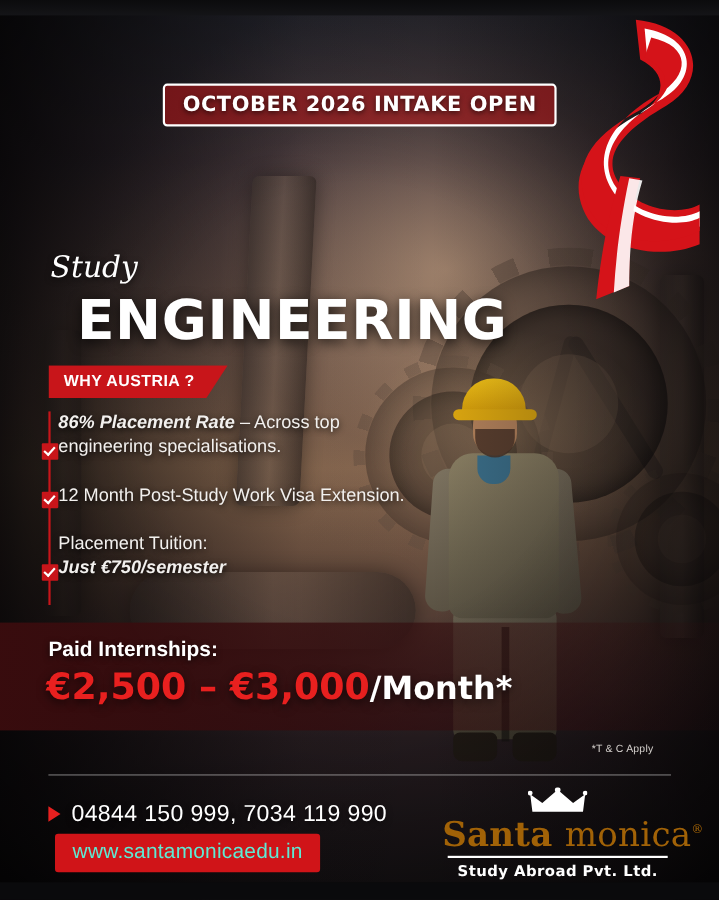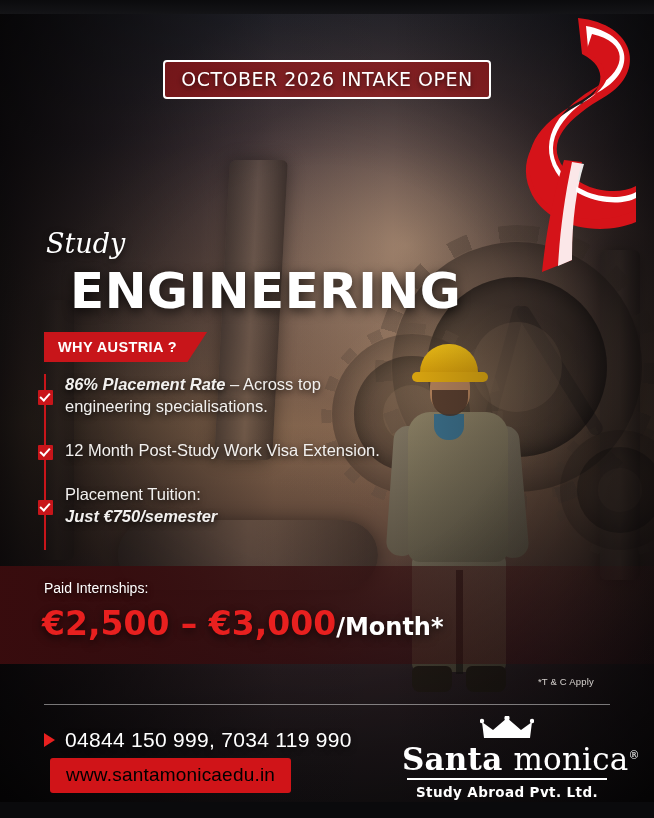--- a/index.html
+++ b/index.html
@@ -179,27 +179,27 @@
     letter-spacing: 1px;
     line-height: 0.95;
     color: #e8201f;
     -webkit-text-stroke: 2px #ffffff;
     text-shadow: 0 4px 14px rgba(0,0,0,0.55);
     margin: 0;
     padding-left: 14px;
   }
   .intake-badge {
     display: inline-block;
-    margin-top: 12px;
+    margin-top: 28px;
     padding: 6px 16px 7px;
     border: 2px solid #ffffff;
     border-radius: 4px;
     color: #ffffff;
     font-family: "DejaVu Sans", sans-serif;
-    font-weight: 400;
+    font-weight: 700;
     font-size: 19px;
     letter-spacing: 0.5px;
     background: rgba(190,22,24,0.55);
     text-shadow: 0 2px 5px rgba(0,0,0,0.6);
   }
 
   
   .study-word {
     position: absolute;
     left: 46px; top: 228px;
@@ -237,22 +237,21 @@
 
   .bullets {
     position: absolute;
     left: 44px; top: 374px;
     width: 350px;
     border-left: 2px solid #c8151a;
     padding-left: 0;
   }
   .bullet {
     display: flex;
-    align-items: center;
-    gap: 12px;
+    align-items: flex-end;
     margin-bottom: 22px;
   }
   .tick {
     flex: 0 0 auto;
     width: 15px; height: 15px;
     background: #c8151a;
     margin-left: -8px;
     margin-top: 4px;
     position: relative;
     border-radius: 1px;
@@ -281,38 +280,38 @@
   .band {
     position: absolute;
     left: 0; right: 0; top: 566px;
     height: 98px;
     background: linear-gradient(90deg, rgba(60,12,14,0.92) 0%, rgba(52,12,14,0.8) 45%, rgba(40,12,14,0.15) 100%);
   }
   .band-label {
     position: absolute;
     left: 44px; top: 580px;
     color: #ffffff;
-    font-size: 14px;
-    font-weight: 400;
+    font-size: 19px;
+    font-weight: 700;
     text-shadow: 0 2px 6px rgba(0,0,0,0.7);
   }
   .band-amount {
     position: absolute;
     left: 42px; top: 604px;
     font-family: "DejaVu Sans", sans-serif;
     font-weight: 700;
     font-size: 33px;
     color: #e8201f;
     text-shadow: 0 3px 9px rgba(0,0,0,0.6);
     white-space: nowrap;
   }
   .band-amount .per {
     color: #ffffff;
     font-weight: 700;
-    font-size: 24px;
+    font-size: 29px;
   }
   .tc {
     position: absolute;
     right: 60px; top: 676px;
     color: #e6e2de;
     font-size: 9.5px;
     letter-spacing: 0.2px;
     opacity: .9;
   }
 
@@ -339,42 +338,42 @@
   .phone-text {
     color: #ffffff;
     font-size: 21px;
     letter-spacing: 0.3px;
     text-shadow: 0 2px 6px rgba(0,0,0,0.7);
   }
   .website {
     position: absolute;
     left: 50px; top: 758px;
     background: #d01418;
-    color: #000000;
+    color: #5eead4;
     font-size: 19px;
     letter-spacing: 0.2px;
     padding: 6px 16px 7px;
     border-radius: 3px;
   }
 
   .logo {
     position: absolute;
     right: 42px; top: 716px;
     width: 210px;
     text-align: center;
   }
   .logo-crown {
     display: block;
     margin: 0 auto 2px;
   }
   .logo-name {
     font-family: "DejaVu Serif", serif;
     font-weight: 700;
     font-size: 31px;
-    color: #ffffff;
+    color: #a16207;
     letter-spacing: 0.2px;
     line-height: 1;
     white-space: nowrap;
   }
   .logo-name .thin { font-weight: 400; }
   .logo-reg {
     font-size: 11px;
     vertical-align: super;
     font-weight: 400;
   }

